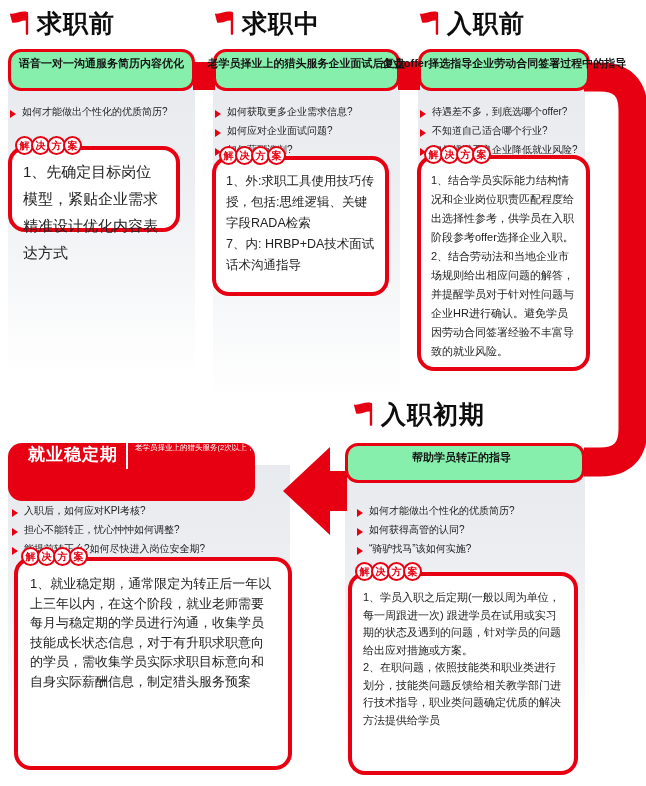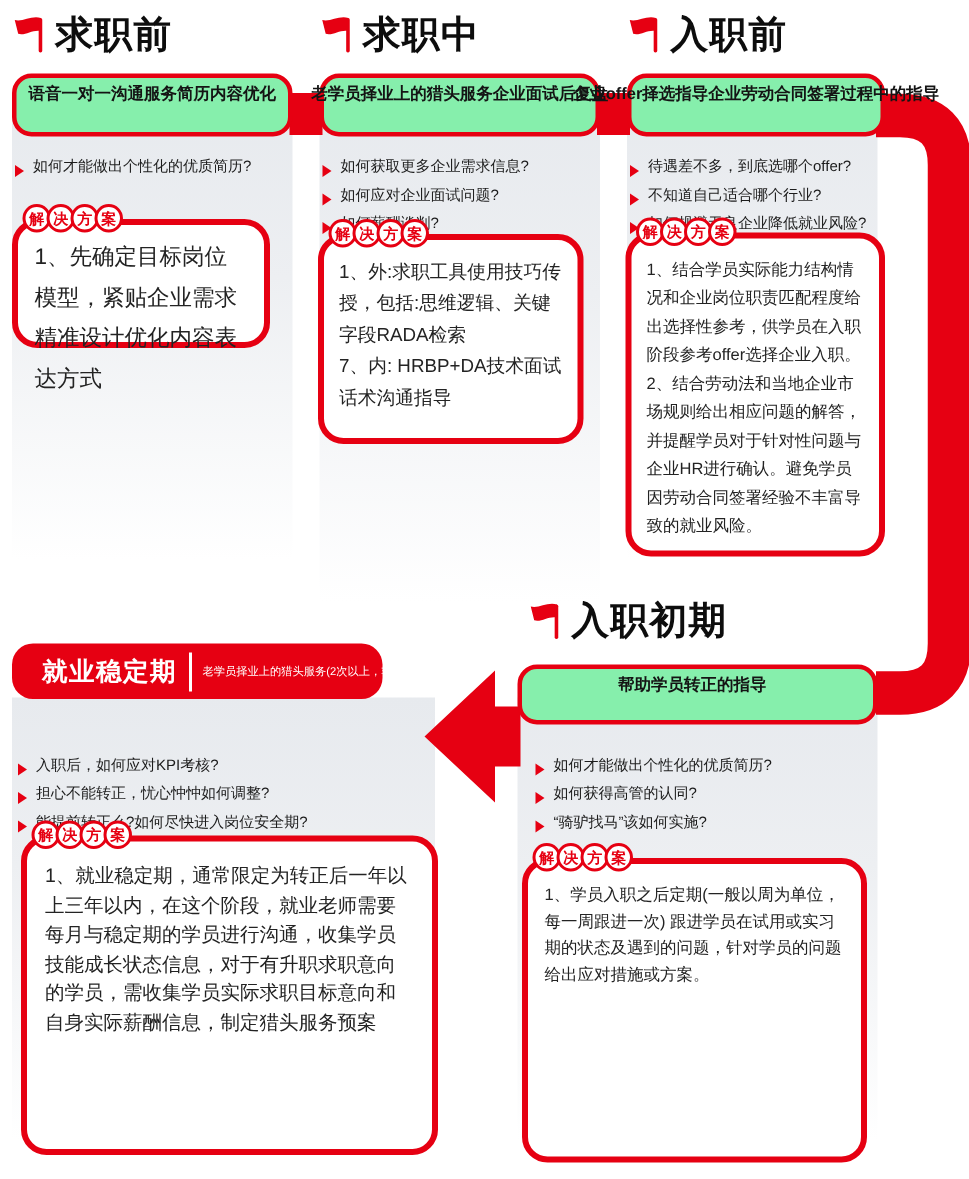--- a/index.html
+++ b/index.html
@@ -62,22 +62,22 @@
   .sb1 .sbox { font-size:15px; line-height:27px; padding:8px 11px; font-weight:500; }
   .sol.sb2 { left:212px; top:156px; width:177px; height:140px; }
   .sb2 .sbox { font-size:12.5px; line-height:21px; padding:11px 10px; }
   .sol.sb3 { left:417px; top:155px; width:173px; height:216px; }
   .sb3 .sbox { font-size:11px; line-height:19px; padding:12px 10px; }
   .sol.sb4 { left:348px; top:572px; width:230px; height:203px; }
   .sb4 .sbox { font-size:11px; line-height:17.5px; padding:13px 11px; }
   .sol.sb5 { left:14px;  top:557px; width:278px; height:213px; }
   .sb5 .sbox { font-size:13px; line-height:19.5px; padding:13px 12px; }
 
-  .banner { position:absolute; z-index:2; left:8px; top:429px; width:247px; height:37px;
-    background:var(--red); border-radius:14px; display:flex; align-items:center; }
+  .banner { position:absolute; z-index:2; left:8px; top:443px; width:247px; height:58px;
+    background:var(--red); border-radius:14px; display:flex; }
   .banner .bt { color:#fff; font-size:17px; font-weight:bold; margin-left:20px; letter-spacing:1px; white-space:nowrap; }
   .banner .bd { width:2px; height:26px; background:#fff; margin:0 7px 0 8px; flex:none; }
   .banner .bs { color:#fff; font-size:7.5px; white-space:nowrap; }
 </style>
 </head>
 <body>
 
 <div class="page">
 
   <div class="panel p1"></div>
@@ -228,20 +228,21 @@
   </div>
   <div class="sol sb4">
     <div class="badge">
       <span class="bc">解</span>
         <span class="bc">决</span>
         <span class="bc">方</span>
         <span class="bc">案</span>
     </div>
     <div class="sbox">
       <p>1、学员入职之后定期(一般以周为单位，每一周跟进一次) 跟进学员在试用或实习期的状态及遇到的问题，针对学员的问题给出应对措施或方案。</p>
+      <p>2、在职问题，依照技能类和职业类进行划分，技能类问题反馈给相关教学部门进行技术指导，职业类问题确定优质的解决方法提供给学员</p>
     </div>
   </div>
 
   <div class="banner">
     <span class="bt">就业稳定期</span>
     <span class="bd"></span>
     <span class="bs">老学员择业上的猎头服务(2次以上，非固定)</span>
   </div>
   <div class="qs q5">
     <div class="q">

